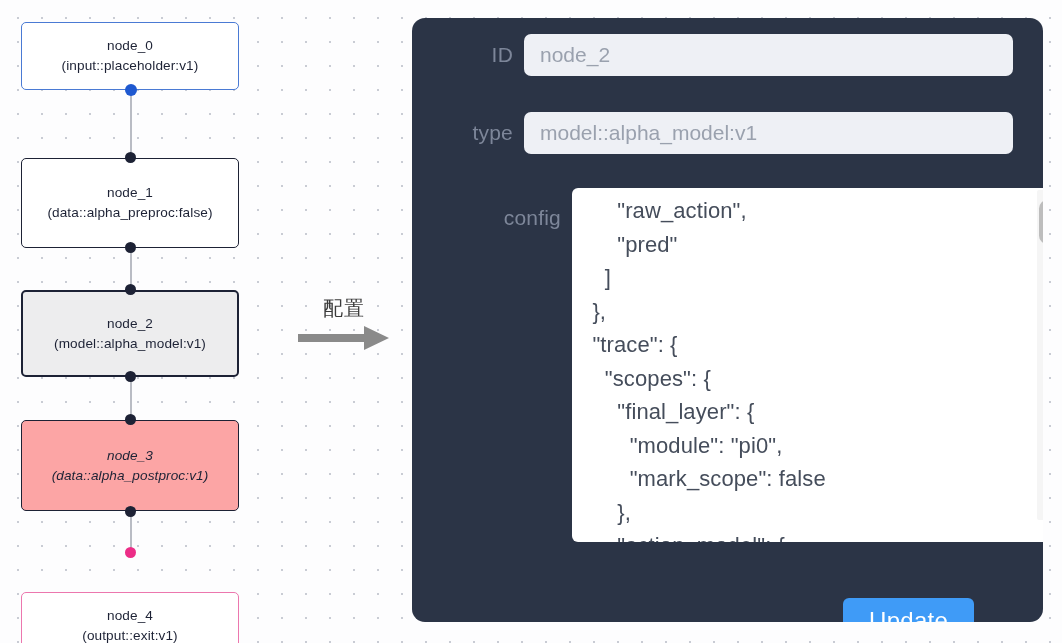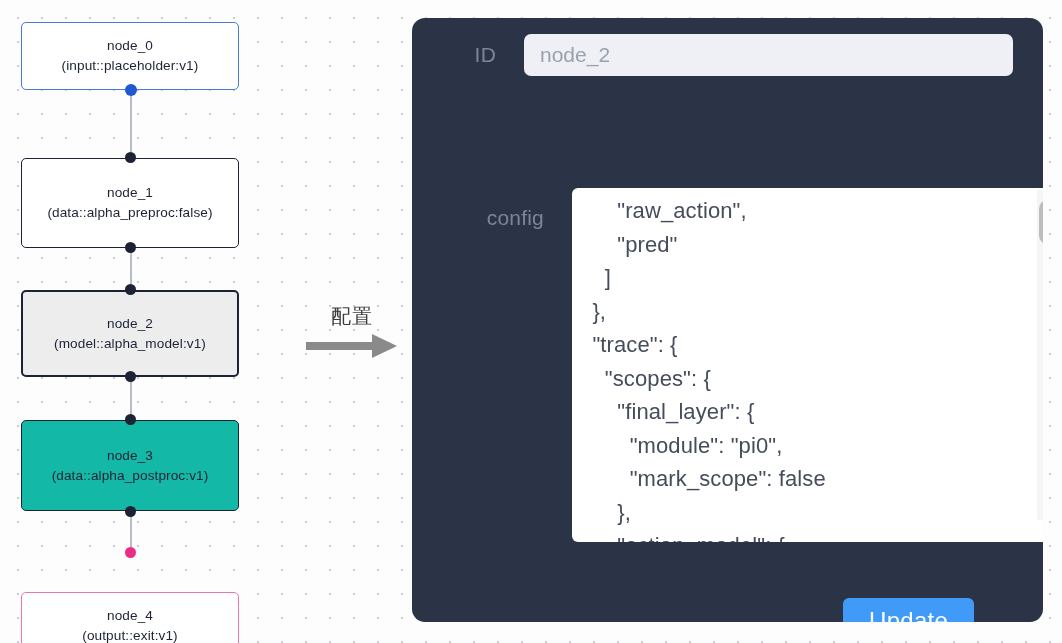--- a/index.html
+++ b/index.html
@@ -44,41 +44,41 @@
     color:#1d2235;
     padding:4px 10px;
     letter-spacing:.1px;
   }
   .node .nlabel{display:block;white-space:pre-line;word-break:break-all;}
   .node.input{border-color:#4a7ad4;border-width:1.6px;}
   .node.selected{background:#ededee;border-color:#1d2235;border-width:2px;}
   .node.output{border-color:#ec77ae;border-width:1.8px;}
 
   
-  .annotation{position:absolute;left:300px;top:296px;width:104px;text-align:center;margin-top:8px;}
+  .annotation{position:absolute;left:292px;top:296px;width:104px;text-align:center;}
   .annotation .jp-label{
     font-size:20px;color:#3a3a3a;letter-spacing:1px;
     font-family:"DejaVu Sans","Liberation Sans",sans-serif;
     line-height:24px;
   }
   .arrow-wrap{margin-top:4px;display:block;line-height:0;}
 
   
   .panel{
     position:absolute;left:412px;top:18px;width:631px;height:604px;
     background:#2b3446;
     border-radius:13px;
     box-sizing:border-box;
     padding:0;
     overflow:hidden;
   }
   .field-row{position:absolute;left:0;display:flex;align-items:center;}
   .field-label{
     color:#7d8699;font-size:21px;text-align:right;
-    width:112px;padding-right:28px;box-sizing:border-box;
+    width:112px;padding-right:11px;box-sizing:border-box;
     letter-spacing:.2px;
     font-weight:400;
   }
   .field-input{
     background:#eef0f5;
     border:none;border-radius:7px;
     color:#9aa1ae;
     font-size:21px;
     font-family:"Liberation Sans","DejaVu Sans",sans-serif;
     padding:9px 16px;
@@ -157,21 +157,21 @@
     <div class="handle" style="top:152px;"></div>
     <div class="handle" style="top:242px;"></div>
 
     <div class="node selected" style="top: 290px; height: 87px; border-color: rgb(29, 34, 53); background: rgb(237, 237, 238);">
       <span class="nlabel">node_2
 (model::alpha_model:v1)</span>
     </div>
     <div class="handle" style="top:284px;"></div>
     <div class="handle" style="top:371px;"></div>
 
-    <div class="node" style="top: 420px; height: 91px; border-color: rgb(29, 34, 53); background: #14b8a6;">
+    <div class="node" style="top: 420px; height: 91px; border-color: rgb(29, 34, 53); background: #fca5a5; font-style: italic;">
       <span class="nlabel">node_3
 (data::alpha_postproc:v1)</span>
     </div>
     <div class="handle" style="top:414px;"></div>
     <div class="handle" style="top:506px;"></div>
 
     <div class="node output" style="top: 552px; height: 68px; border-color: rgb(236, 119, 174); background: rgb(255, 255, 255); margin-top: 40px;">
       <span class="nlabel">node_4
 (output::exit:v1)</span>
     </div>
@@ -188,20 +188,24 @@
     </span>
   </div>
 
   <div class="panel" style="background: rgb(43, 52, 70);">
 
     <div class="field-row" id="row-id">
       <div class="field-label" style="color: rgb(125, 134, 153);">ID</div>
       <input class="field-input" type="text" value="node_2" style="">
     </div>
 
+    <div class="field-row" id="row-type">
+      <div class="field-label" style="color: rgb(125, 134, 153);">type</div>
+      <input class="field-input" type="text" value="model::alpha_model:v1" style="">
+    </div>
 
     <div class="field-row" id="row-config">
       <div class="field-label" style="color: rgb(125, 134, 153); margin-left: 48px;">config</div>
       <div class="textarea-wrap">
         <textarea class="config-area" spellcheck="false" style="">      "raw_action",
       "pred"
     ]
   },
   "trace": {
     "scopes": {

